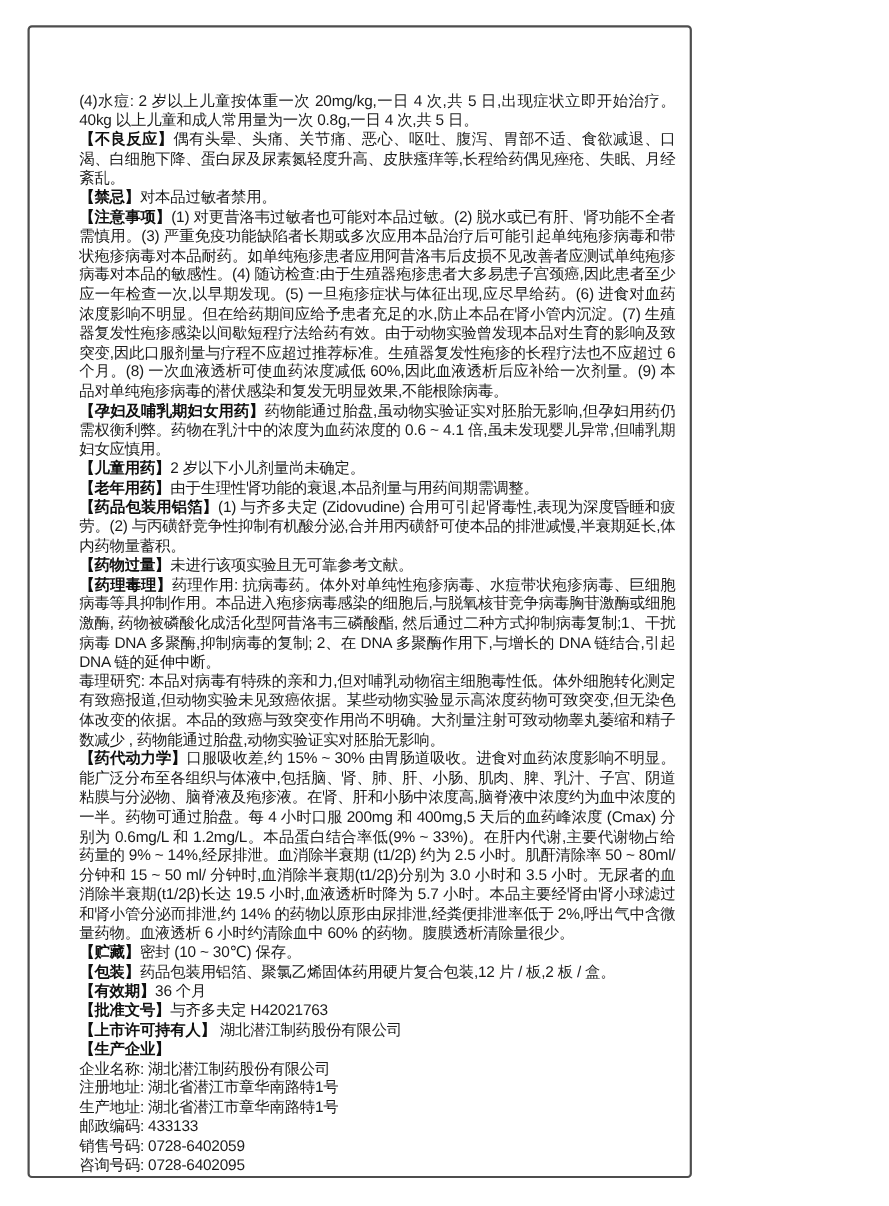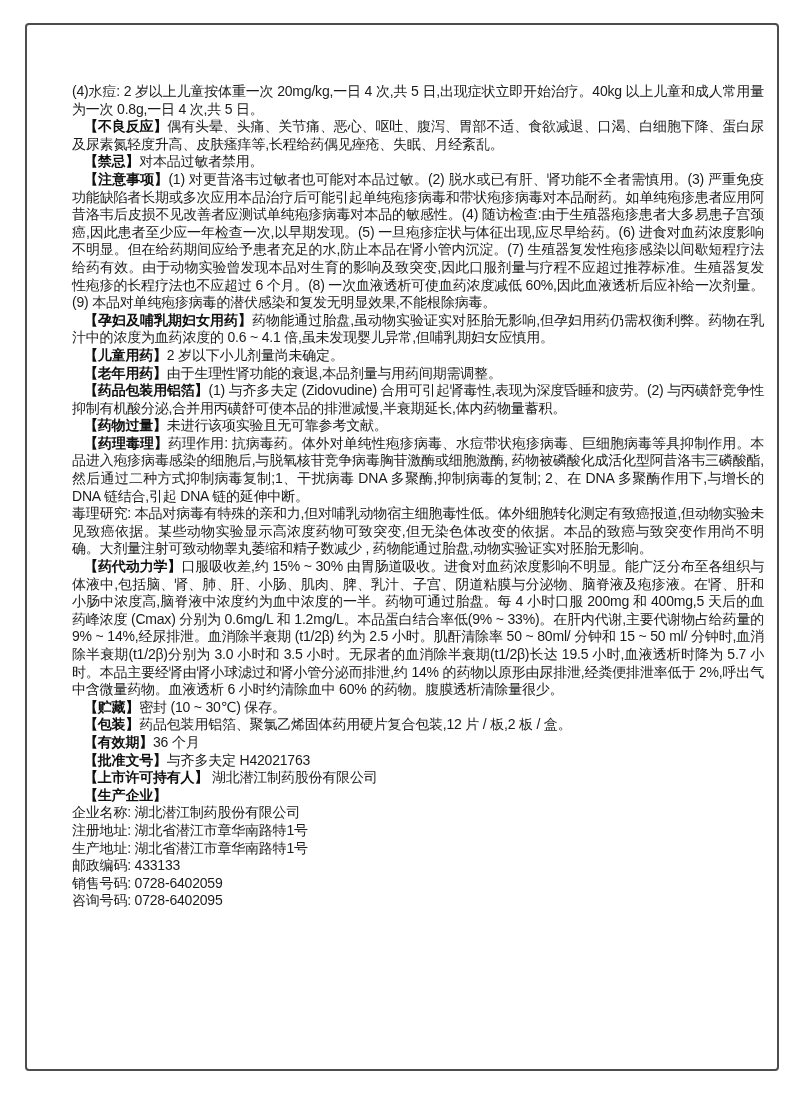--- a/index.html
+++ b/index.html
@@ -11,21 +11,21 @@
     width: 808px;
     height: 1096px;
     position: relative;
     font-family: "Liberation Sans", "DejaVu Sans", sans-serif;
     -webkit-font-smoothing: antialiased;
   }
   .sheet {
     position: absolute;
     left: 25px;
     top: 23px;
-    width: 754px;
+    width: 604px;
     height: 1048px;
     box-sizing: border-box;
     border: 2px solid #4d4d4d;
     border-radius: 4px;
     background: #ffffff;
     padding: 58px 13px 0 45px;
     overflow: hidden;
   }
   .content {
     color: #1b1b1b;
@@ -34,21 +34,20 @@
     text-align: justify;
     letter-spacing: -0.2px;
   }
   .content p {
     margin: 0;
     padding: 0;
   }
   .label {
     font-weight: bold;
     color: #101010;
-    margin-left: 12px;
   }
   .label:empty { display: none; }
 </style>
 </head>
 <body>
 
 <div class="sheet">
   <div class="content">
 
     <p><span>(4)水痘: 2 岁以上儿童按体重一次 20mg/kg,一日 4 次,共 5 日,出现症状立即开始治疗。40kg 以上儿童和成人常用量为一次 0.8g,一日 4 次,共 5 日。</span></p>

